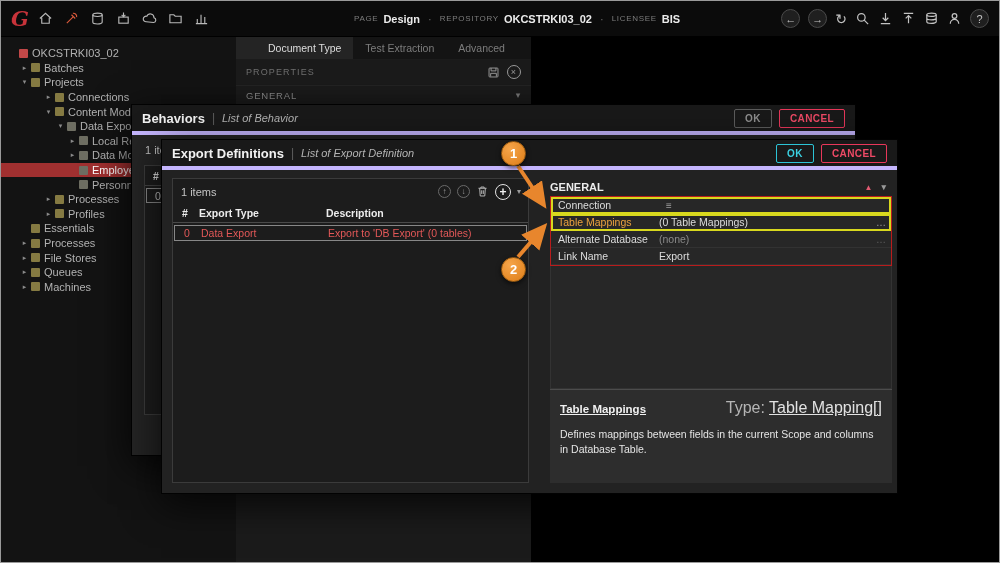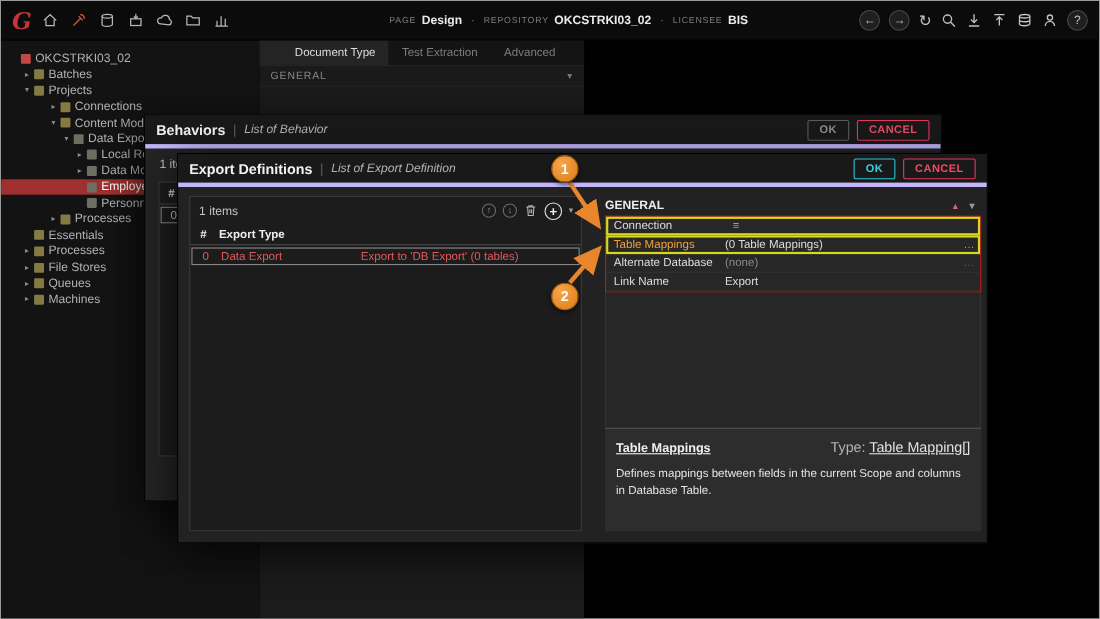--- a/index.html
+++ b/index.html
@@ -90,21 +90,21 @@
   .plabel.orange { color:#eca23e; }
   .pvalue { flex:1; color:#dcdcdc; }
   .pvalue.green { color:#46d24a; }
   .pvalue.dim { color:#8a8a8a; }
   .picon { width:20px; text-align:center; color:#9f9f9f; font-size:10px; }
   .picon.dim { color:#5f5f5f; }
   .pg-fill { flex:1; background:#272727; border:1px solid #333; border-top:none; }
   .helppanel { height:94px; background:#2d2d2d; border-top:1px solid #4c4c4c; padding:9px 10px; }
   .hp-top { display:flex; align-items:baseline; }
   .hp-title { font-size:11.5px; font-weight:bold; color:#f0f0f0; text-decoration:underline; }
-  .hp-type { margin-left:auto; font-size:13px; color:#b5b5b5; }
+  .hp-type { margin-left:auto; font-size:16px; color:#b5b5b5; }
   .hp-type .tv { color:#e2e2e2; text-decoration:underline; }
   .hp-desc { margin-top:10px; font-size:10.5px; color:#e4e4e4; line-height:1.4; max-width:330px; }
 
   
   .badge { position:absolute; width:25px; height:25px; border-radius:50%; background:radial-gradient(circle at 35% 30%, #f6a54a, #dd7d17); border:1px solid #9d5c10; color:#fff; font-size:13px; font-weight:bold; display:flex; align-items:center; justify-content:center; z-index:60; box-shadow:0 2px 5px rgba(0,0,0,.6); }
   #badge1 { left:500px; top:140px; }
   #badge2 { left:500px; top:256px; }
   .annotsvg { position:absolute; left:0; top:0; z-index:55; pointer-events:none; }
 </style>
 </head>
@@ -226,20 +226,25 @@
     <div class="trow" style="padding-left:66px">
         <span class="exp"></span>
         <span class="ticon ic-node"></span>
         <span>Personne</span>
       </div>
     <div class="trow" style="padding-left:42px">
         <span class="exp">▸</span>
         <span class="ticon ic-folder"></span>
         <span>Processes</span>
       </div>
+    <div class="trow" style="padding-left:42px">
+        <span class="exp">▸</span>
+        <span class="ticon ic-folder"></span>
+        <span>Profiles</span>
+      </div>
     <div class="trow" style="padding-left:18px">
         <span class="exp"></span>
         <span class="ticon ic-folder"></span>
         <span>Essentials</span>
       </div>
     <div class="trow" style="padding-left:18px">
         <span class="exp">▸</span>
         <span class="ticon ic-folder"></span>
         <span>Processes</span>
       </div>
@@ -258,20 +263,30 @@
         <span class="ticon ic-folder"></span>
         <span>Machines</span>
       </div>
   </aside>
 
   <main class="content">
     <div class="tabbar">
       <span class="tab active">Document Type</span>
       <span class="tab">Test Extraction</span>
       <span class="tab">Advanced</span>
+    </div>
+    <div class="propsrow">
+      <span>PROPERTIES</span>
+      <span class="sp">
+        <svg viewBox="0 0 16 16">
+            <rect x="2.5" y="2.5" width="11" height="11" rx="1"></rect>
+            <path d="M5 2.5 V6 H11 V2.5 M4.5 13 V9 H11.5 V13"></path>
+          </svg>
+        <span class="xcirc">×</span>
+      </span>
     </div>
     <div class="genrow">
       <span>GENERAL</span>
       <span class="chev">▾</span>
     </div>
   </main>
 
   <div class="dlg" id="behaviors-dialog">
     <div class="dlg-title">
       <span class="t">Behaviors</span>
@@ -313,20 +328,21 @@
           <svg viewBox="0 0 16 16">
               <path d="M3 4 H13 M6 4 V2.5 H10 V4 M4.5 4 L5.2 13.5 H10.8 L11.5 4 M7 6.5 V11 M9 6.5 V11"></path>
             </svg>
           <span class="plus-c">+</span>
           <span class="lp-chev">▾</span>
         </span>
       </div>
       <div class="lp-th">
         <span class="c-num">#</span>
         <span class="c-type">Export Type</span>
+        <span class="c-desc">Description</span>
       </div>
       <div class="lp-row">
         <span class="c-num">0</span>
         <span class="c-type">Data Export</span>
         <span class="c-desc">Export to 'DB Export' (0 tables)</span>
       </div>
     </div>
 
     <div class="proppanel">
       <div class="pg-head">

